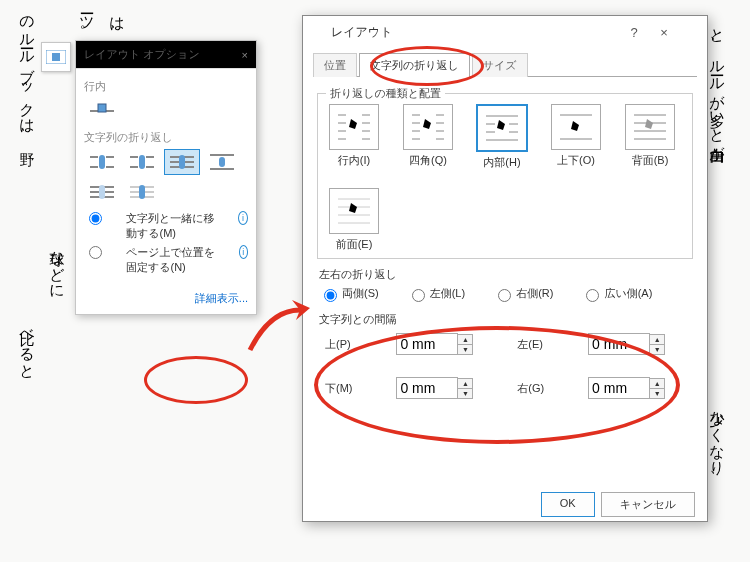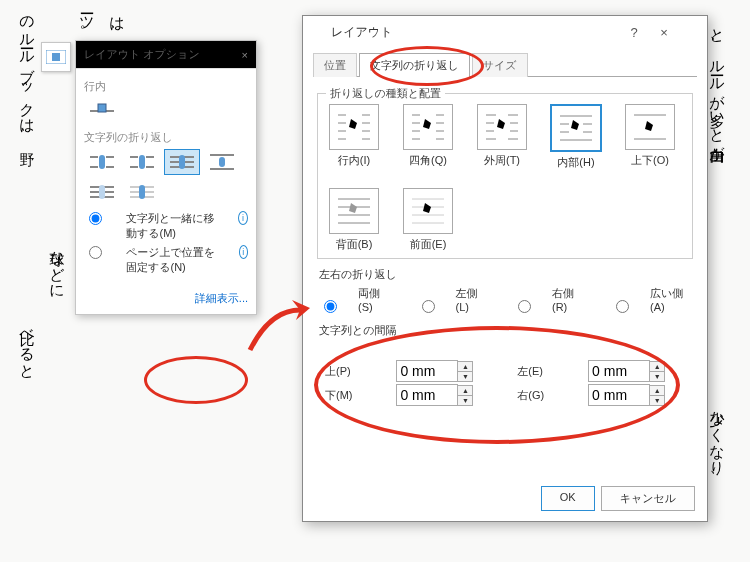--- a/index.html
+++ b/index.html
@@ -25,28 +25,28 @@
 .tab{padding:4px 10px;border:1px solid #aaa;border-bottom:none;background:#fff;margin-right:2px;margin-bottom:-1px;font-size:11px;cursor:pointer}
 .tab.inactive{background:#f4f4f4;border-color:#ccc;color:#666}
 .panel{padding:6px 14px}
 .group{border:1px solid #ccc;padding:10px 8px 6px;margin:10px 0 6px;position:relative}
 .group-title{position:absolute;top:-8px;left:8px;background:#fff;padding:0 4px;font-size:11px;color:#444}
 .wrap-grid{display:flex;gap:18px;flex-wrap:wrap}
 .wrap-item{width:56px;text-align:center;font-size:11px;cursor:pointer}
 .wrap-box{width:48px;height:44px;border:1px solid #aaa;margin:0 auto 3px;display:flex;align-items:center;justify-content:center}
 .wrap-box.sel{border:2px solid #2a8dd4}
 .radios{display:flex;gap:28px;margin:4px 2px}
-.radios label{font-size:11px;display:flex;align-items:flex-end;gap:18px}
-.spacing{display:grid;grid-template-columns:auto auto auto auto;gap:2px 24px;margin:22px 8px;align-items:center;font-size:11px}
+.radios label{font-size:11px;display:flex;align-items:flex-start;gap:2px}
+.spacing{display:grid;grid-template-columns:auto auto auto auto;gap:22px 24px;margin:6px 8px;align-items:center;font-size:11px}
 .spin{display:flex;align-items:center}
 .spin input{width:54px;height:18px;border:1px solid #aaa;padding:1px 3px;font-size:14px}
 .spin-btns{display:flex;flex-direction:column;border:1px solid #aaa;border-left:none}
 .spin-btns div{width:14px;height:9px;font-size:7px;line-height:9px;text-align:center;background:#f4f4f4;cursor:pointer}
 .spin-btns div:first-child{border-bottom:1px solid #aaa}
-.dlg-btns{position:absolute;bottom:10px;right:12px;display:flex;gap:6px}
+.dlg-btns{position:absolute;bottom:4px;right:12px;display:flex;gap:6px}
 .dlg-btn{border:1px solid #aaa;background:#fdfdfd;padding:4px 18px;font-size:11px;cursor:pointer}
 .dlg-btn.primary{border:1px solid #2a8dd4}
 .annot{position:absolute;pointer-events:none}
 .circle{border:3px solid #e03020;border-radius:50%}
 .float-btn{position:absolute;left:41px;top:42px;width:28px;height:28px;border:1px solid #c6c6c6;background:#fff;box-shadow:1px 1px 3px rgba(0,0,0,0.2);display:flex;align-items:center;justify-content:center}
 </style>
 </head>
 <body>
 
 <div class="bg"></div>
@@ -173,35 +173,20 @@
                   <line x1="4" y1="30" x2="12" y2="30"></line>
                   <line x1="28" y1="30" x2="36" y2="30"></line>
                   <line x1="4" y1="14" x2="12" y2="14"></line>
                   <line x1="28" y1="14" x2="36" y2="14"></line>
                   <line x1="4" y1="22" x2="12" y2="22"></line>
                   <line x1="28" y1="22" x2="36" y2="22"></line>
                 </g>
                 <path d="M17 10l6 4-2 6-6-2z" fill="#000"></path>
               </svg>
             </div><span>四角(Q)</span></div>
-        <div class="wrap-item"><div class="wrap-box">
-              <svg width="40" height="36">
-                <g stroke="#888">
-                  <line x1="4" y1="6" x2="14" y2="6"></line>
-                  <line x1="26" y1="6" x2="36" y2="6"></line>
-                  <line x1="4" y1="30" x2="14" y2="30"></line>
-                  <line x1="26" y1="30" x2="36" y2="30"></line>
-                  <line x1="4" y1="14" x2="12" y2="14"></line>
-                  <line x1="28" y1="14" x2="36" y2="14"></line>
-                  <line x1="4" y1="22" x2="12" y2="22"></line>
-                  <line x1="28" y1="22" x2="36" y2="22"></line>
-                </g>
-                <path d="M17 10l6 4-2 6-6-2z" fill="#000"></path>
-              </svg>
-            </div><span>外周(T)</span></div>
         <div class="wrap-item"><div class="wrap-box sel">
               <svg width="40" height="36">
                 <g stroke="#888">
                   <line x1="4" y1="6" x2="36" y2="6"></line>
                   <line x1="4" y1="30" x2="36" y2="30"></line>
                   <line x1="4" y1="14" x2="13" y2="14"></line>
                   <line x1="27" y1="14" x2="36" y2="14"></line>
                   <line x1="4" y1="22" x2="13" y2="22"></line>
                   <line x1="27" y1="22" x2="36" y2="22"></line>
                 </g>

